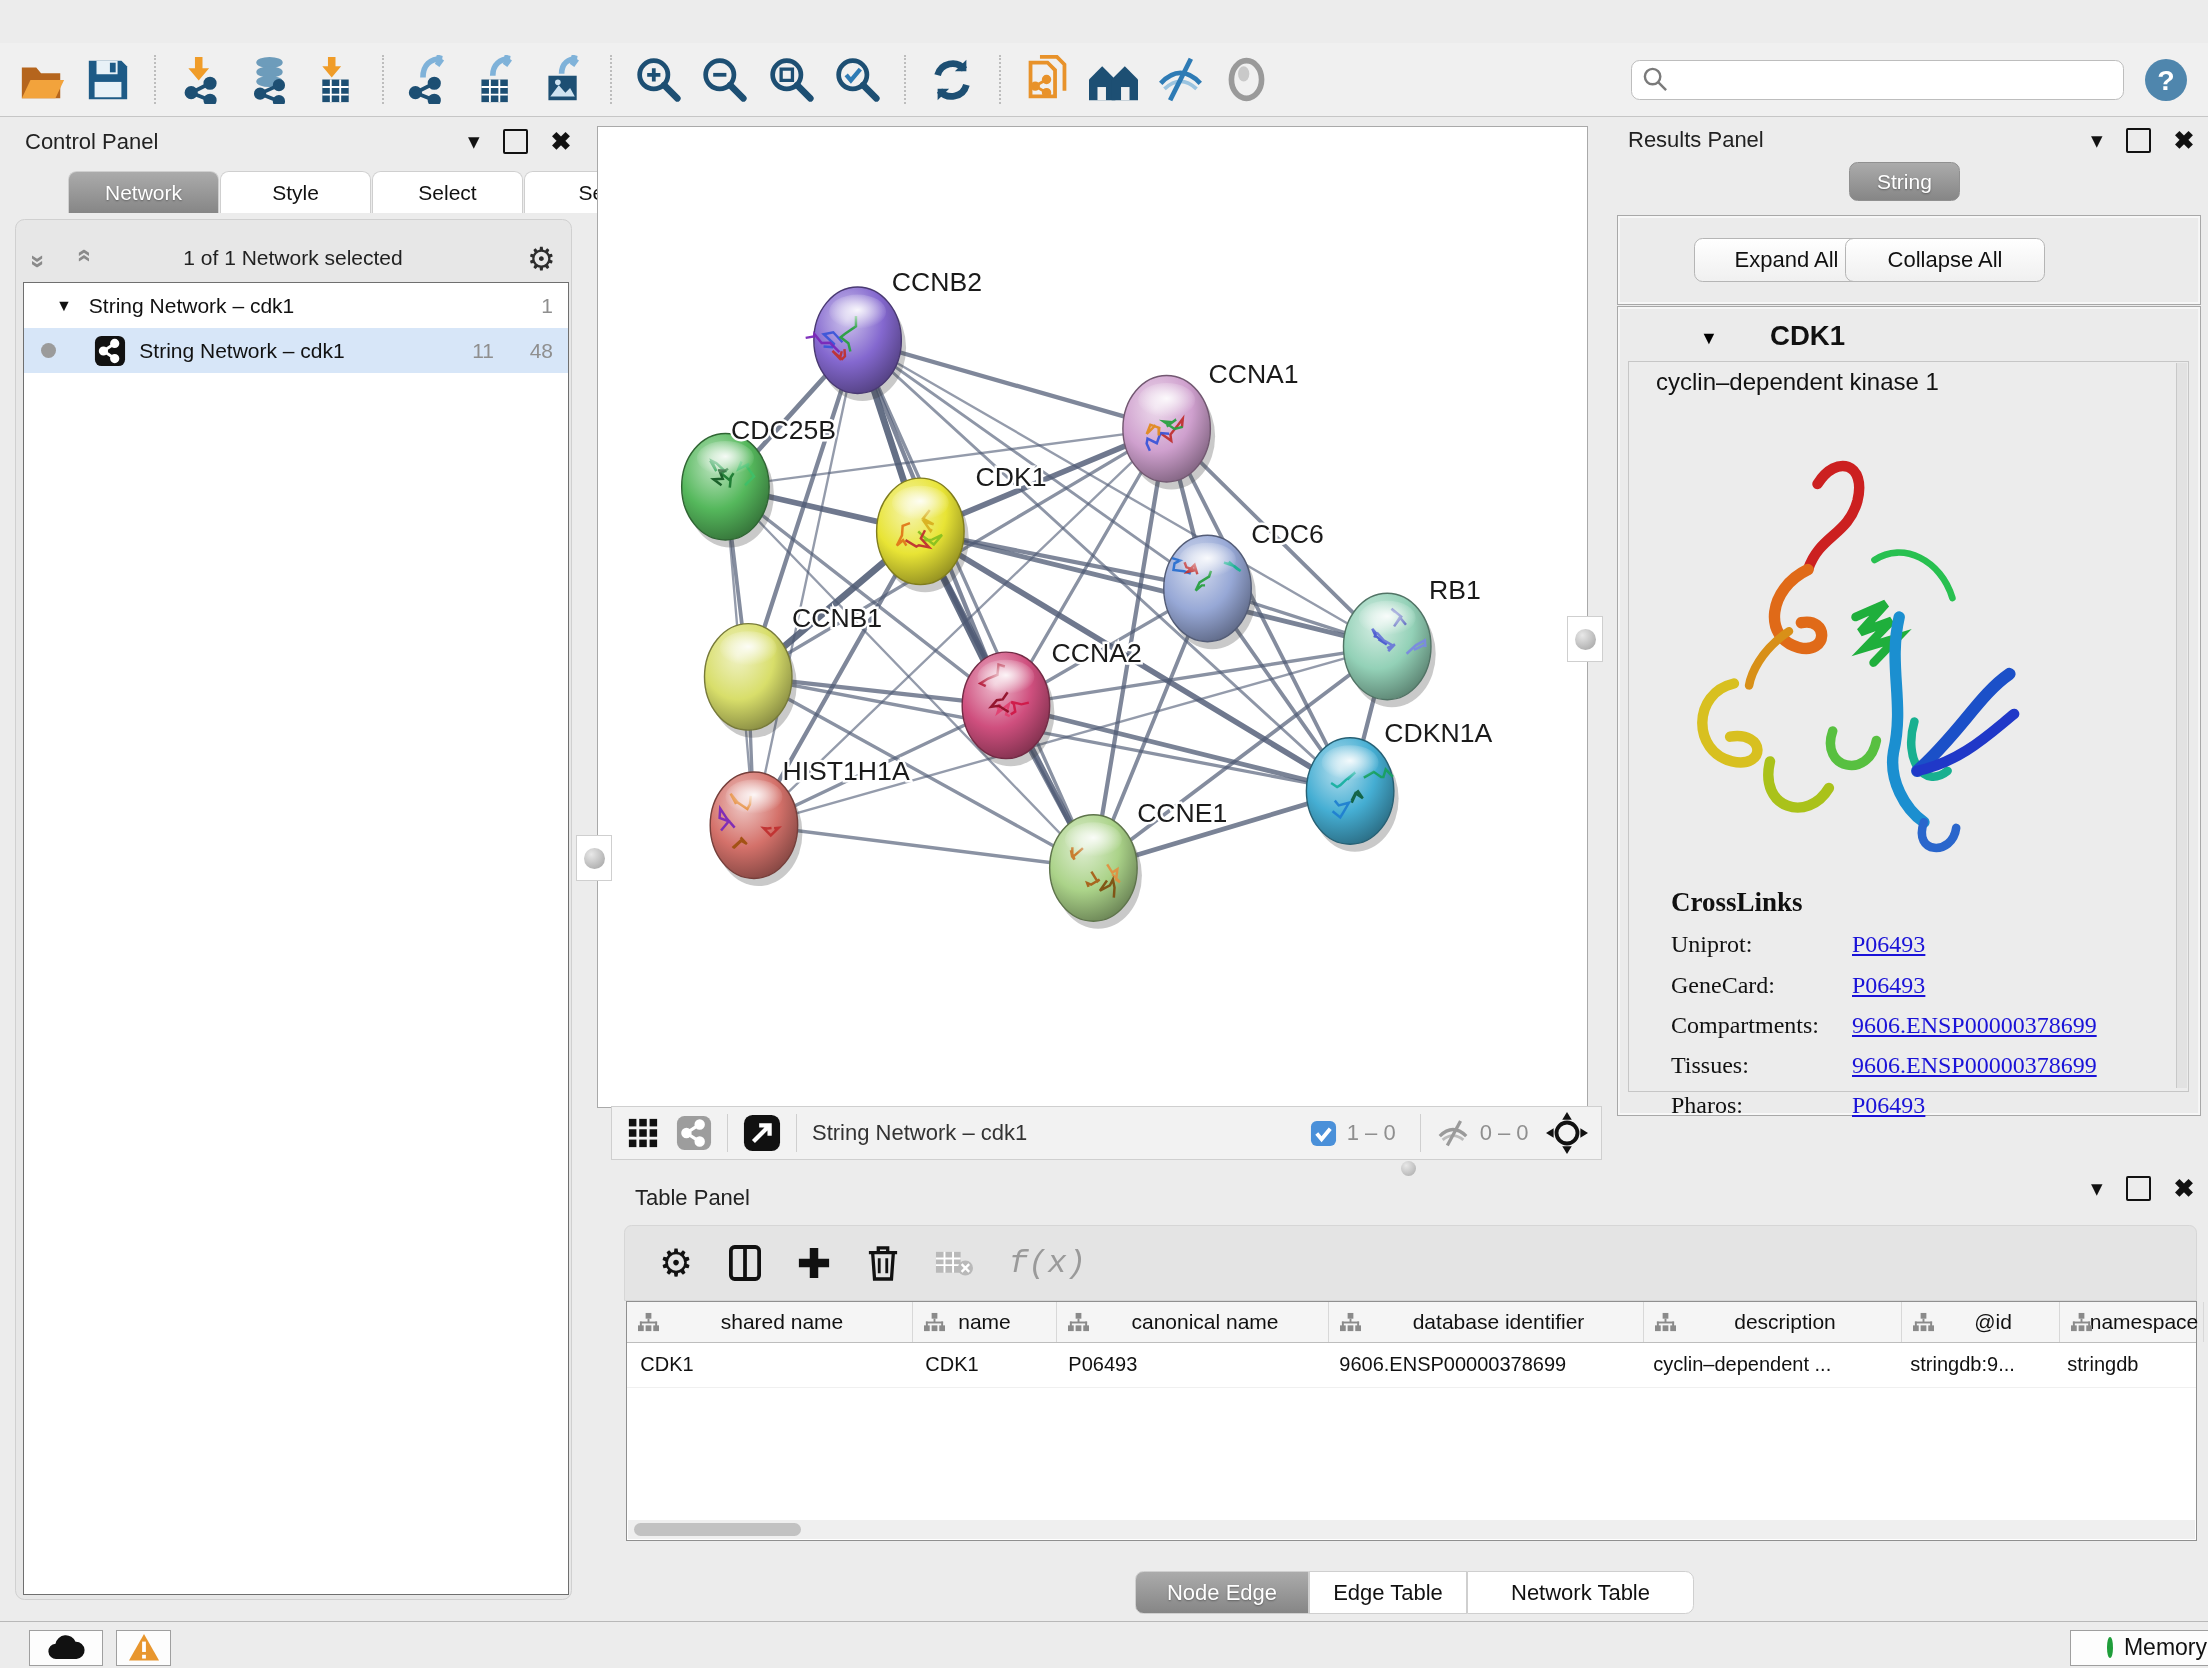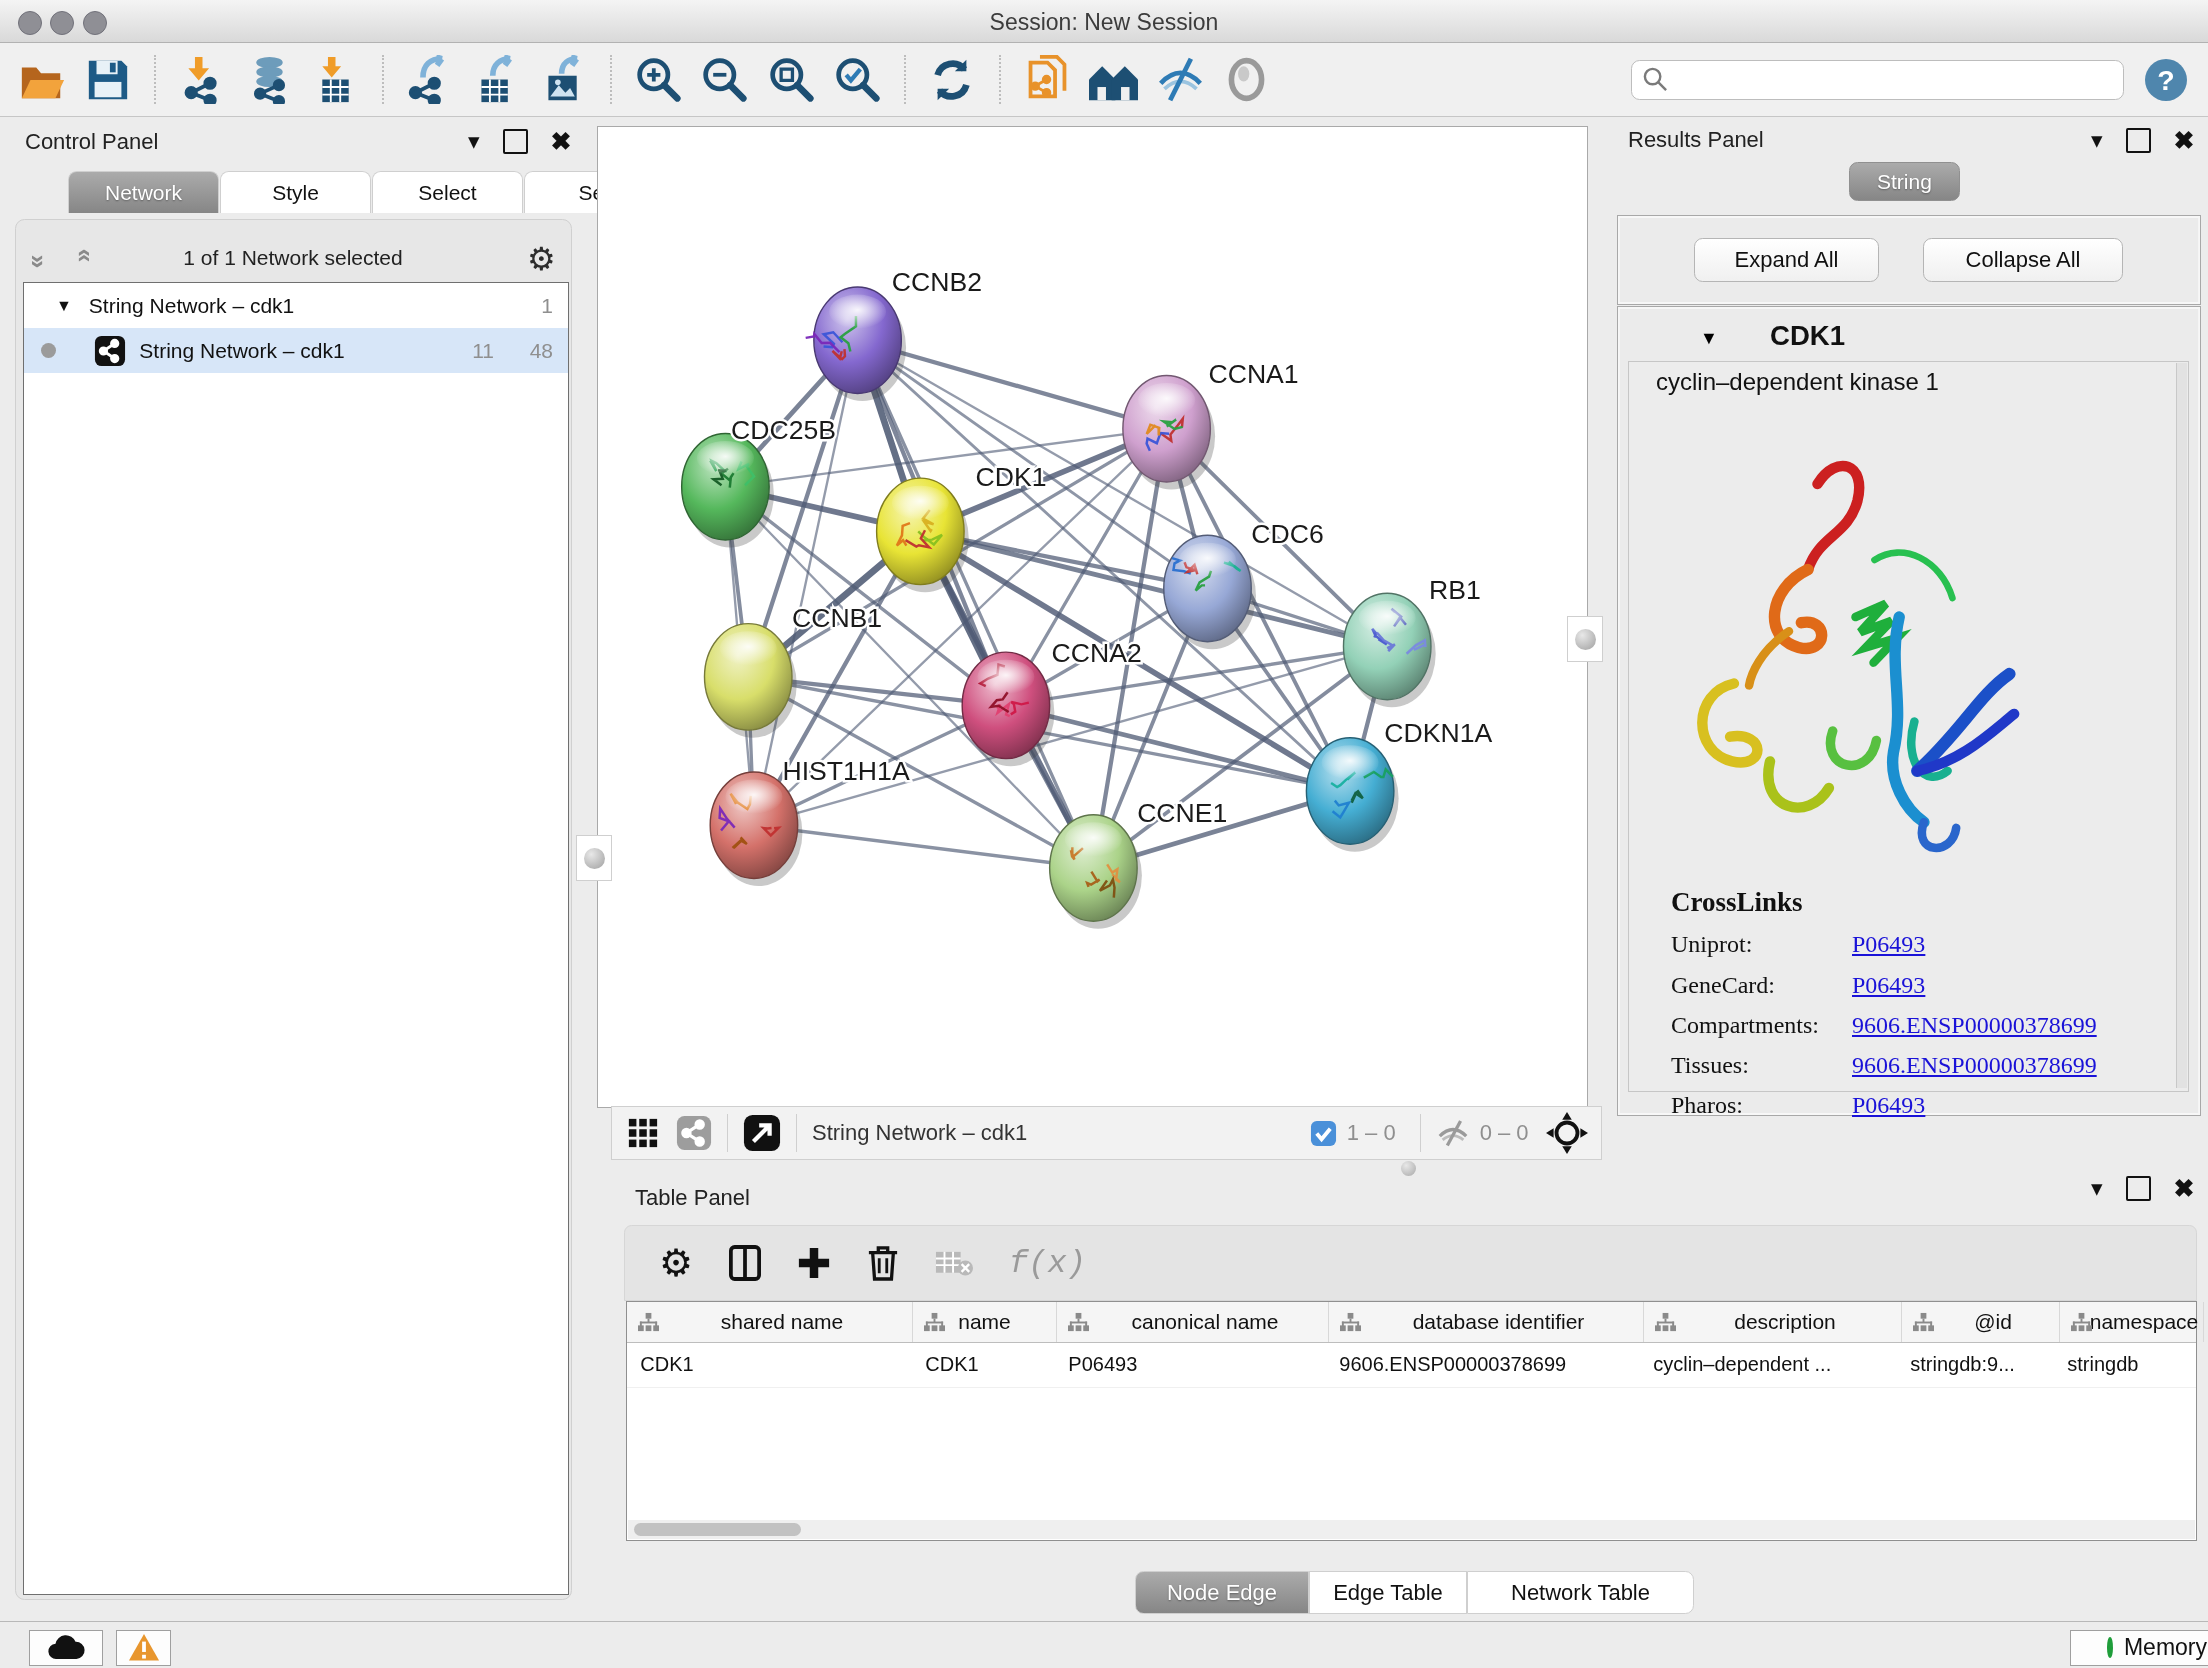--- a/index.html
+++ b/index.html
@@ -112,26 +112,20 @@
   .memdot{width:21px;height:21px;border-radius:50%;background:#1f9d3a;margin-right:11.4px;}
   .memlabel{font-size:23px;color:#111;}
 
   svg text{font-family:"Liberation Sans",sans-serif;}
 </style>
 </head>
 <body>
 
 <div class="app">
 
-  <div class="titlebar">
-    <span class="traffic t1"></span>
-    <span class="traffic t2"></span>
-    <span class="traffic t3"></span>
-    <div class="win-title">Session: New Session</div>
-  </div>
 
   <div class="toolbar">
     <button class="tbtn" style="margin-left:15px">
       <svg width="48" height="48" viewBox="0 0 50 50">
         <path d="M4 12h15l5 6h20v26H4z" fill="#b5651d"></path>
           <path d="M4 44l9-19h35l-9 19z" fill="#f2a33c"></path>
         </svg>
     </button>
     <button class="tbtn">
       <svg width="46" height="46" viewBox="0 0 48 48">
@@ -617,21 +611,21 @@
 
   <div class="phead" style="left:1628px;top:127px;">Results Panel</div>
   <div class="wctl" style="left:2091px;top:126px;">
     <span class="carat">▾</span>
     <span class="boxg"></span>
     <span class="xg">✖</span>
   </div>
   <div class="rp-tab" style="left:1849px;top:162px;">String</div>
   <div class="rp-box" style="left:1617px;top:215px;width:582px;height:88px;"></div>
   <button class="rp-btn" style="left:1694px;top:238px;width:185px;">Expand All</button>
-  <button class="rp-btn" style="left:1923px;top:238px;width:200px;">Collapse All</button>
+  <button class="rp-btn" style="left:1845px;top:238px;width:200px;">Collapse All</button>
   <div class="rp-box" style="left:1617px;top:306px;width:582px;height:808px;">
     <span style="position:absolute;left:82px;top:21px;font-size:18px;">▼</span>
     <span style="position:absolute;left:152px;top:13.3px;font-size:27.6px;font-weight:bold;color:#111;">CDK1</span>
   </div>
   <div class="cdk-content">
     <div style="position:absolute;left:27px;top:5.7px;font-size:24px;color:#111;">cyclin–dependent kinase 1</div>
     <svg style="position:absolute;left:46px;top:84px;" width="380" height="418" viewBox="0 0 400 440" fill="none" stroke-linecap="round">
       <path d="M150 40C170 8 202 18 192 58 182 94 152 94 140 130" stroke="#cc2020" stroke-width="11"></path>
       <path d="M140 130C98 150 92 202 130 212 162 220 162 180 133 186" stroke="#e06a18" stroke-width="12"></path>
       <path d="M120 195C90 215 80 240 78 252" stroke="#d89018" stroke-width="9"></path>

